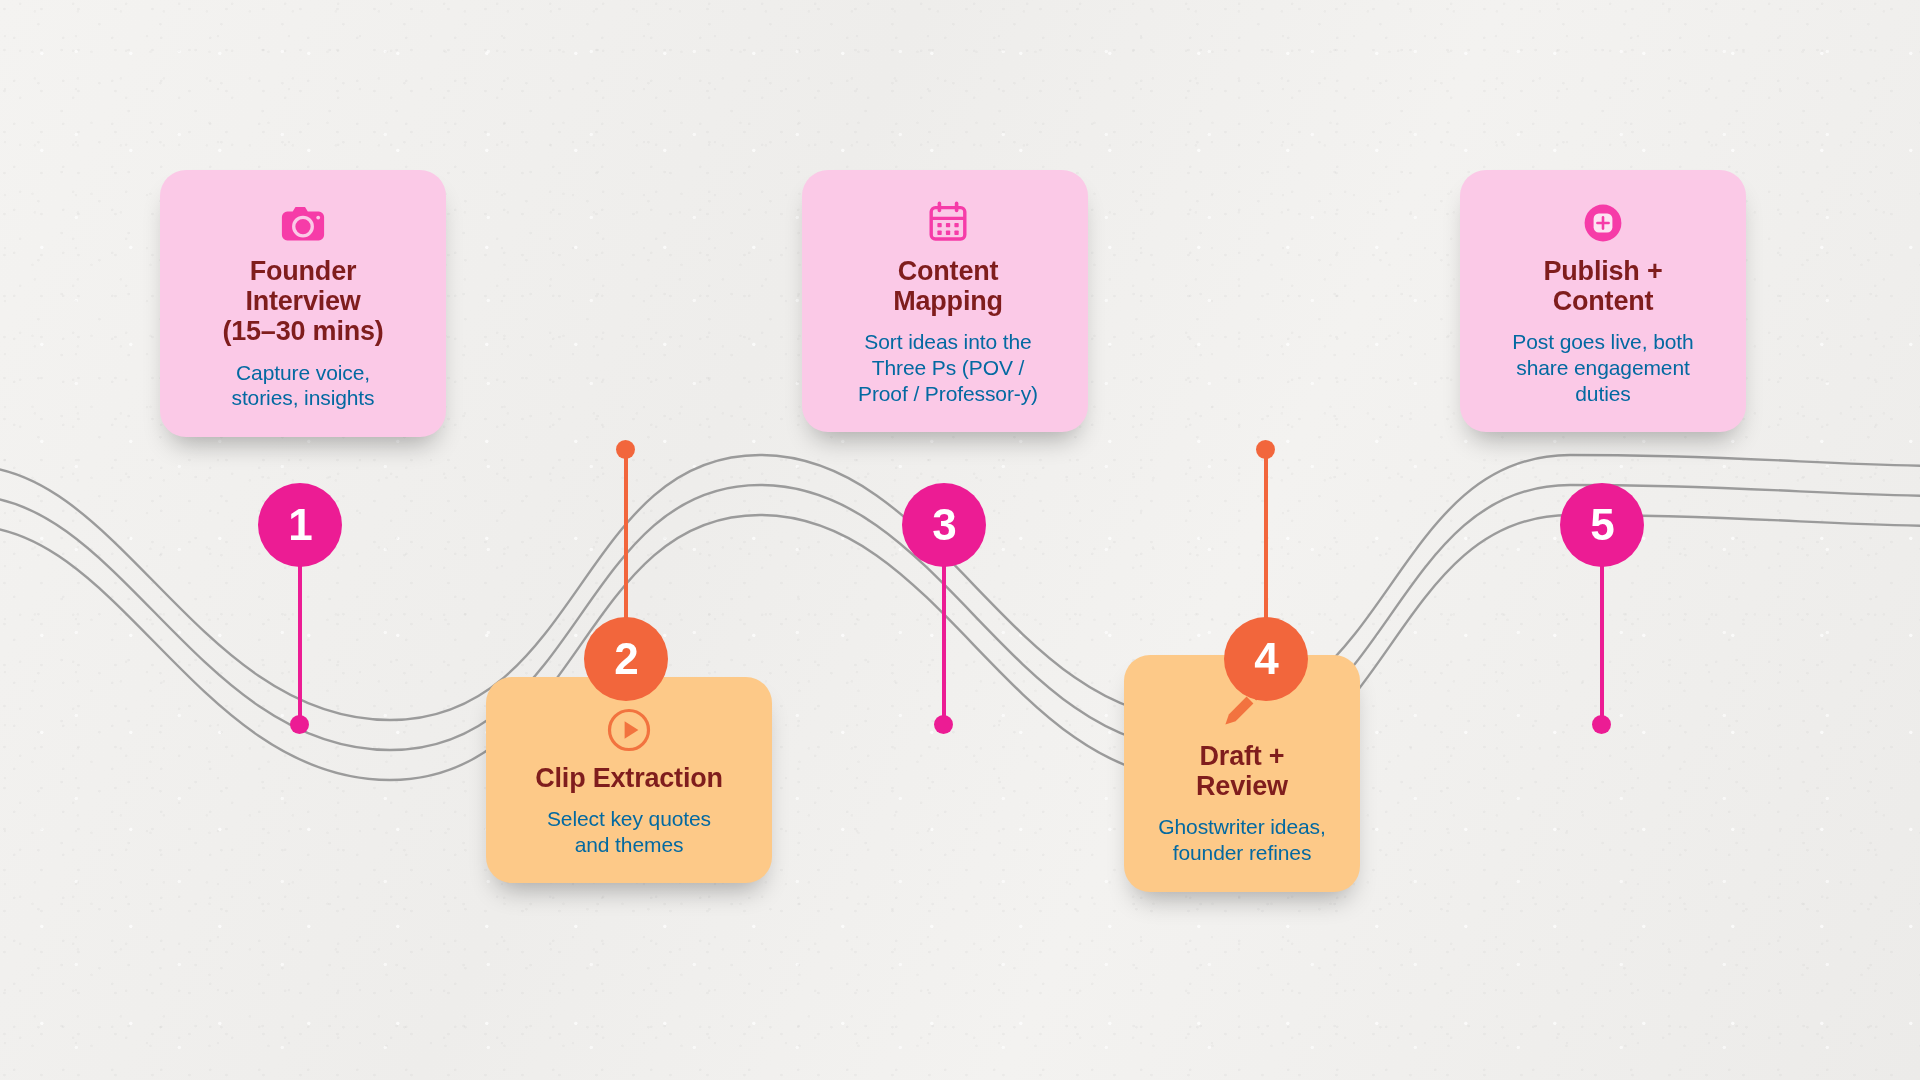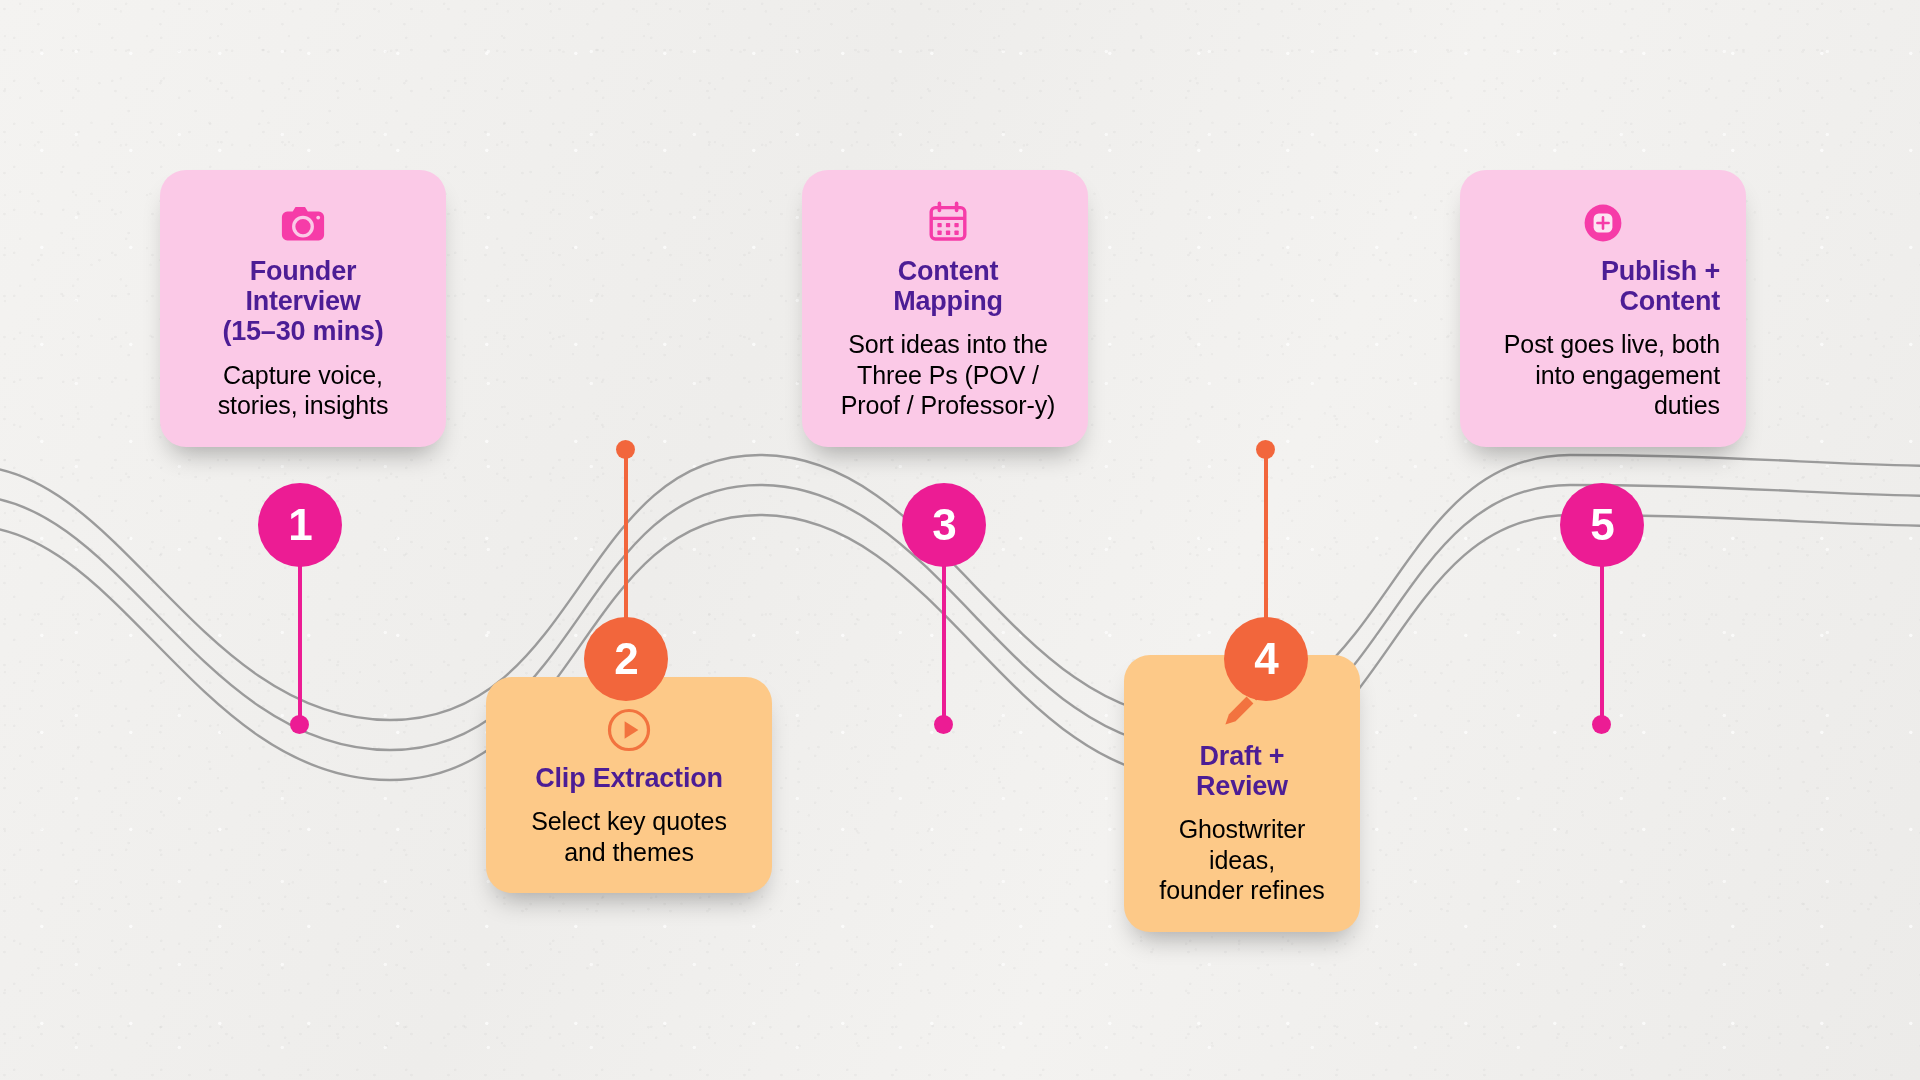--- a/index.html
+++ b/index.html
@@ -74,28 +74,28 @@
     display: flex;
     align-items: center;
     justify-content: center;
     margin-bottom: 6px;
   }
 
   .card-title {
     font-weight: bold;
     font-size: 27px;
     line-height: 1.12;
-    color: #4c1d95;
+    color: #7f1d1d;
     letter-spacing: -0.2px;
   }
 
   .card-desc {
-    font-size: 25px;
+    font-size: 21px;
     line-height: 1.22;
-    color: #000000;
+    color: #0369a1;
     margin-top: 13px;
     letter-spacing: -0.1px;
   }
 
   
   .stem {
     position: absolute;
     width: 4px;
     border-radius: 2px;
   }
@@ -244,36 +244,36 @@
         </div>
       </div>
       <div class="stem orange" style="left:1264px; top:455px; height:195px;"></div>
       <div class="enddot orange" style="left:1256px; top:440px;"></div>
       <div class="badge orange" style="left:1224px; top:617px;">
         <span>4</span>
       </div>
     </div>
 
     <div class="step">
-      <div class="card pink" style="left:1460px; top:170px; width:286px;text-align:right;">
+      <div class="card pink" style="left:1460px; top:170px; width:286px;">
         <div class="card-icon">
           <svg width="46" height="46" viewBox="0 0 46 46" xmlns="http://www.w3.org/2000/svg">
             <circle cx="23" cy="23" r="18.4" fill="#f63ca8"></circle>
             <rect x="13.6" y="13.6" width="18.8" height="18.8" rx="5.2" fill="#fde3f2"></rect>
             <line x1="23" y1="17.4" x2="23" y2="28.6" stroke="#f63ca8" stroke-width="2.6" stroke-linecap="round"></line>
             <line x1="17.4" y1="23" x2="28.6" y2="23" stroke="#f63ca8" stroke-width="2.6" stroke-linecap="round"></line>
           </svg>
         </div>
         <div class="card-title">
           <div>Publish +</div>
           <div>Content</div>
         </div>
         <div class="card-desc">
           <div>Post goes live, both</div>
-          <div>into engagement</div>
+          <div>share engagement</div>
           <div>duties</div>
         </div>
       </div>
       <div class="stem pink" style="left:1600px; top:520px; height:205px;"></div>
       <div class="enddot pink" style="left:1592px; top:715px;"></div>
       <div class="badge pink" style="left:1560px; top:483px;">
         <span>5</span>
       </div>
     </div>
 

